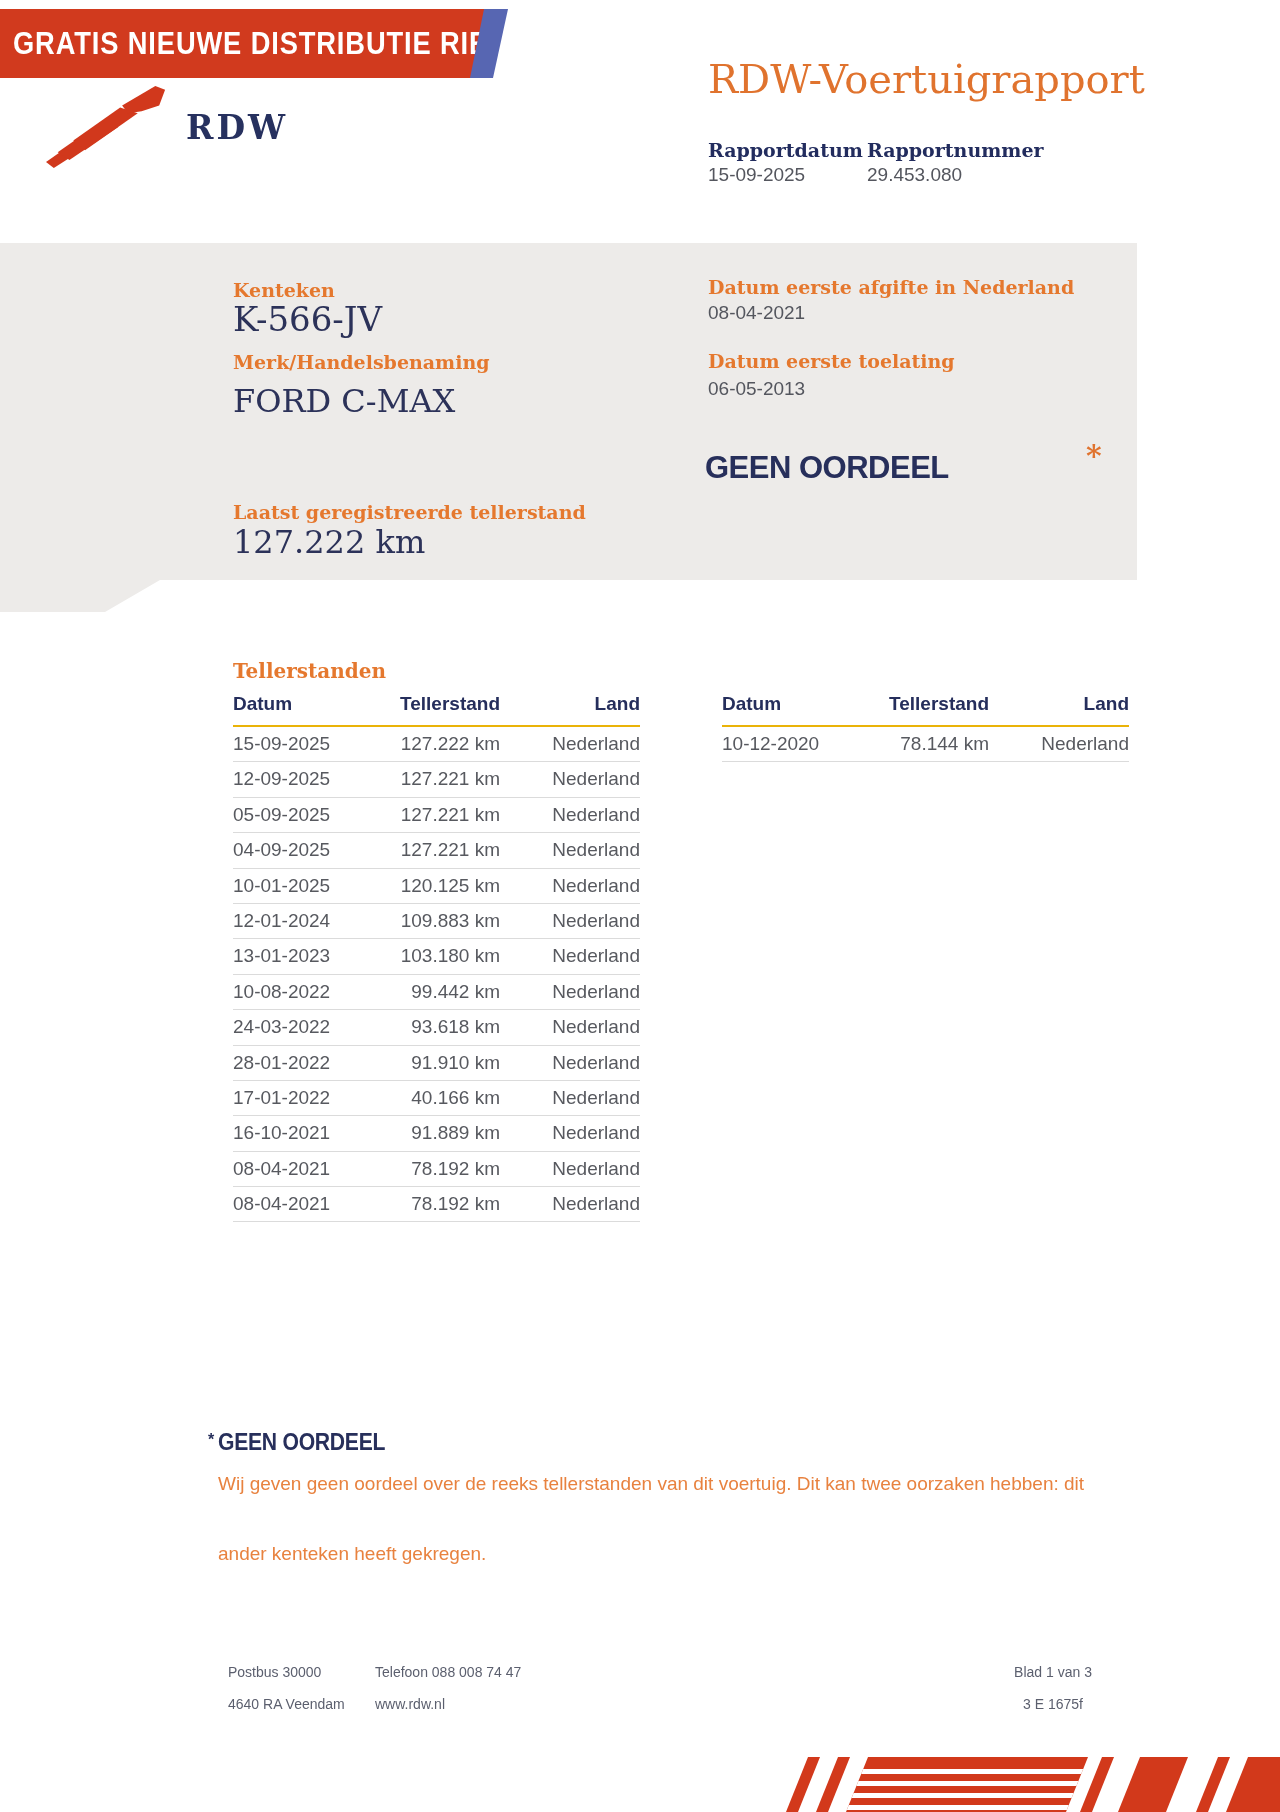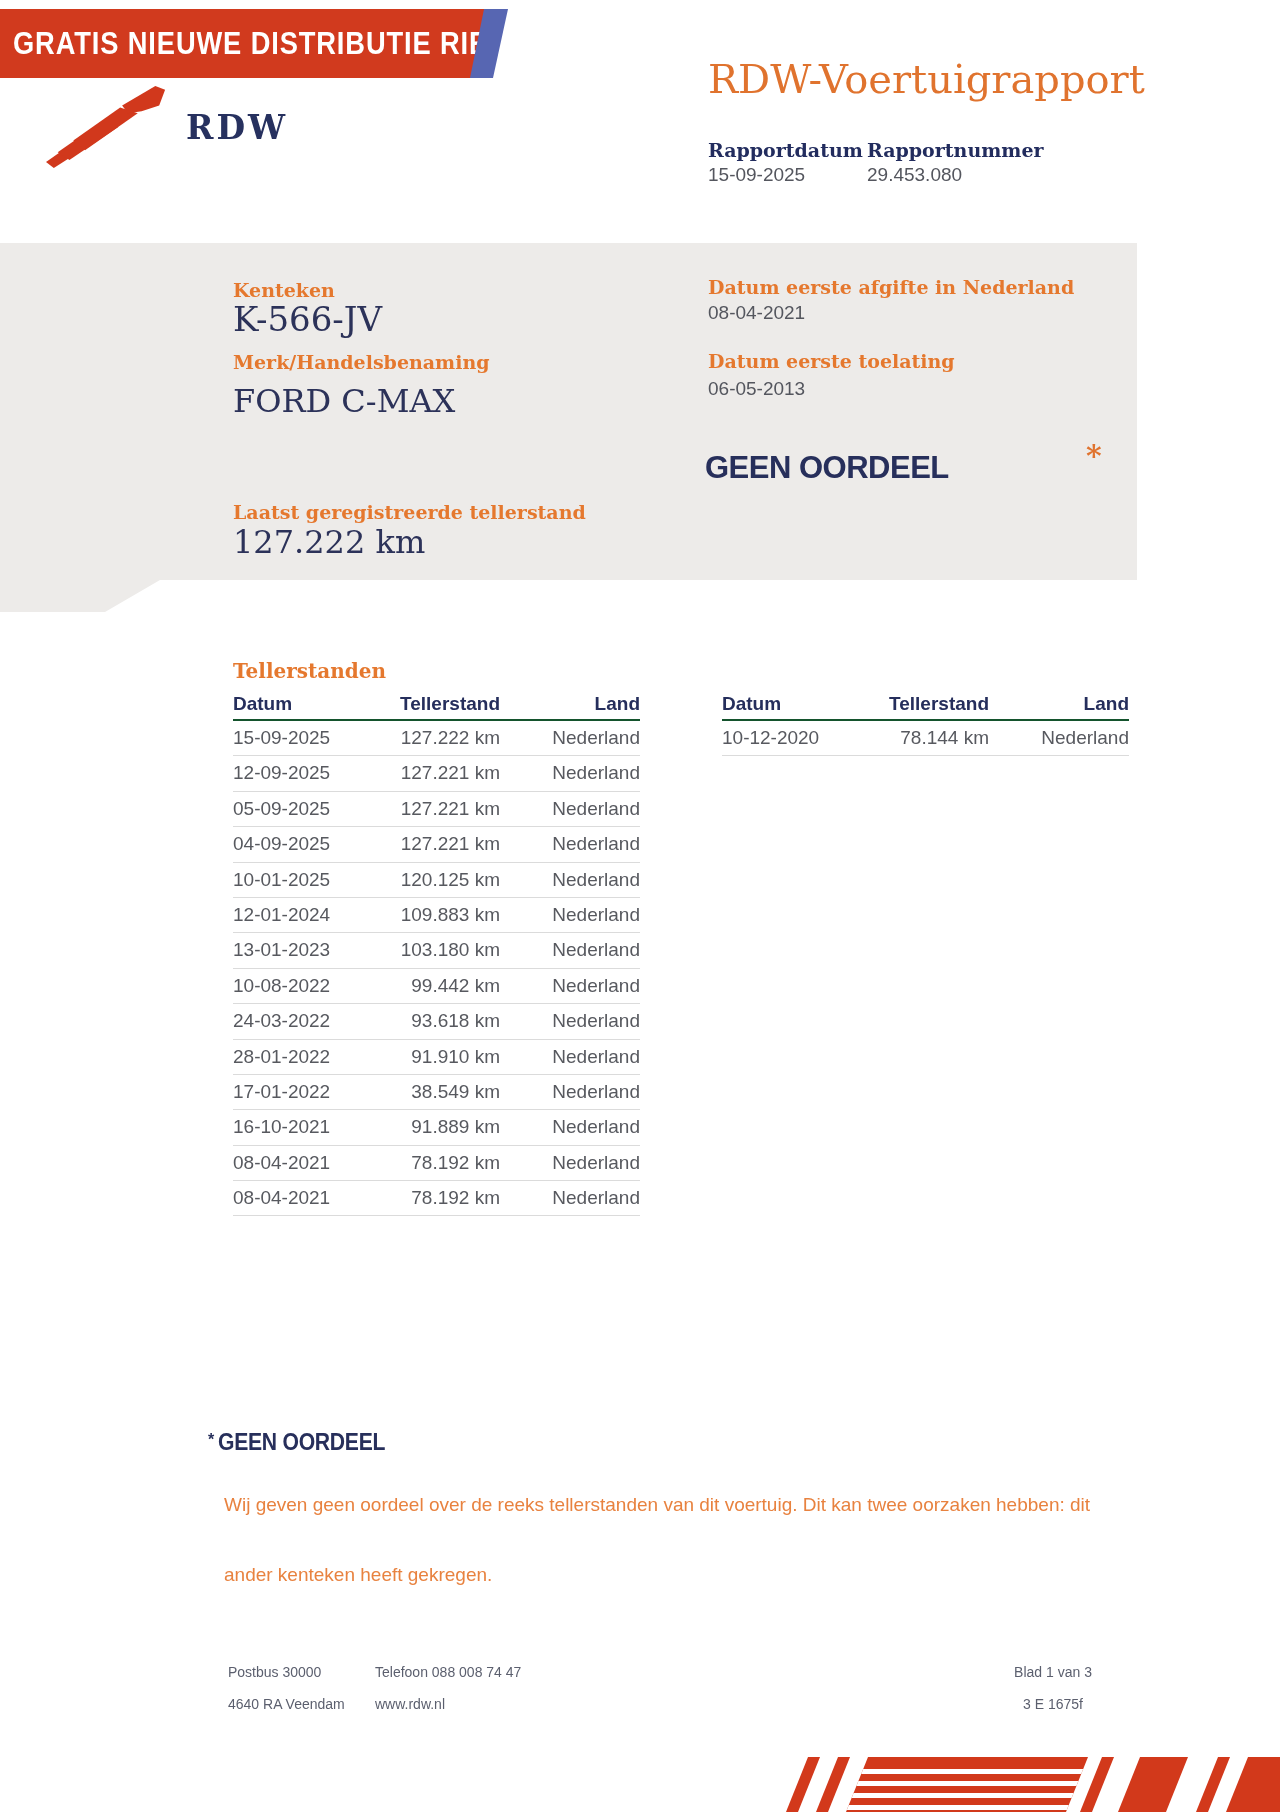--- a/index.html
+++ b/index.html
@@ -31,31 +31,31 @@
   .lbl-orange{font-family:"DejaVu Serif",serif;font-weight:bold;font-size:19px;color:#e5782e;}
   .big-serif{font-family:"DejaVu Serif",serif;font-size:32px;color:#2c3259;}
   .verdict{font-size:31px;font-weight:bold;letter-spacing:-.5px;color:#272f5b;}
   .verdict-ast{font-family:"DejaVu Serif",serif;font-size:30px;font-weight:bold;color:#e0732e;}
 
   
   .tables-heading{left:233px;top:659px;font-family:"DejaVu Serif",serif;font-weight:bold;
                   font-size:20px;color:#e5782e;}
   .table{width:407px;font-size:19px;color:#57595f;}
   .tr{display:grid;grid-template-columns:160px 107px 140px;}
-  .tr.head{height:21px;line-height:20px;border-bottom:2px solid #14532d;
-           font-weight:bold;color:#252e5c;padding-bottom:4px;}
+  .tr.head{height:21px;line-height:20px;border-bottom:2px solid #eab308;
+           font-weight:bold;color:#252e5c;padding-bottom:10px;}
   .tr.data{height:34.4px;line-height:34.4px;border-bottom:1px solid #dbdbdb;}
   .cell.c1,.cell.c2{text-align:right;}
 
   
   .footnote-head{left:208px;top:1429px;display:flex;align-items:flex-start;}
   .footnote-ast{font-size:16px;font-weight:bold;color:#272f5b;margin:2px 4px 0 0;}
   .footnote-title{font-size:23px;font-weight:bold;letter-spacing:-.3px;color:#272f5b;
                   transform:scaleX(.92);transform-origin:left center;}
-  .footnote-line{left:224px;width:980px;font-size:19px;line-height:35px;color:#e8823f;margin-top:21px;}
+  .footnote-line{left:218px;width:980px;font-size:19px;line-height:35px;color:#e8823f;}
 
   
   .small{font-size:14px;color:#5b5f6e;text-align:center;}
   .right-col{width:200px;text-align:center;}
 </style>
 </head>
 <body>
 
 <div id="page">
 
@@ -144,21 +144,21 @@
         <div class="cell c1">93.618 km</div>
         <div class="cell c2">Nederland</div>
       </div>
       <div class="tr data">
         <div class="cell c0">28-01-2022</div>
         <div class="cell c1">91.910 km</div>
         <div class="cell c2">Nederland</div>
       </div>
       <div class="tr data">
         <div class="cell c0">17-01-2022</div>
-        <div class="cell c1">38.549 km</div>
+        <div class="cell c1">40.166 km</div>
         <div class="cell c2">Nederland</div>
       </div>
       <div class="tr data">
         <div class="cell c0">16-10-2021</div>
         <div class="cell c1">91.889 km</div>
         <div class="cell c2">Nederland</div>
       </div>
       <div class="tr data">
         <div class="cell c0">08-04-2021</div>
         <div class="cell c1">78.192 km</div>

